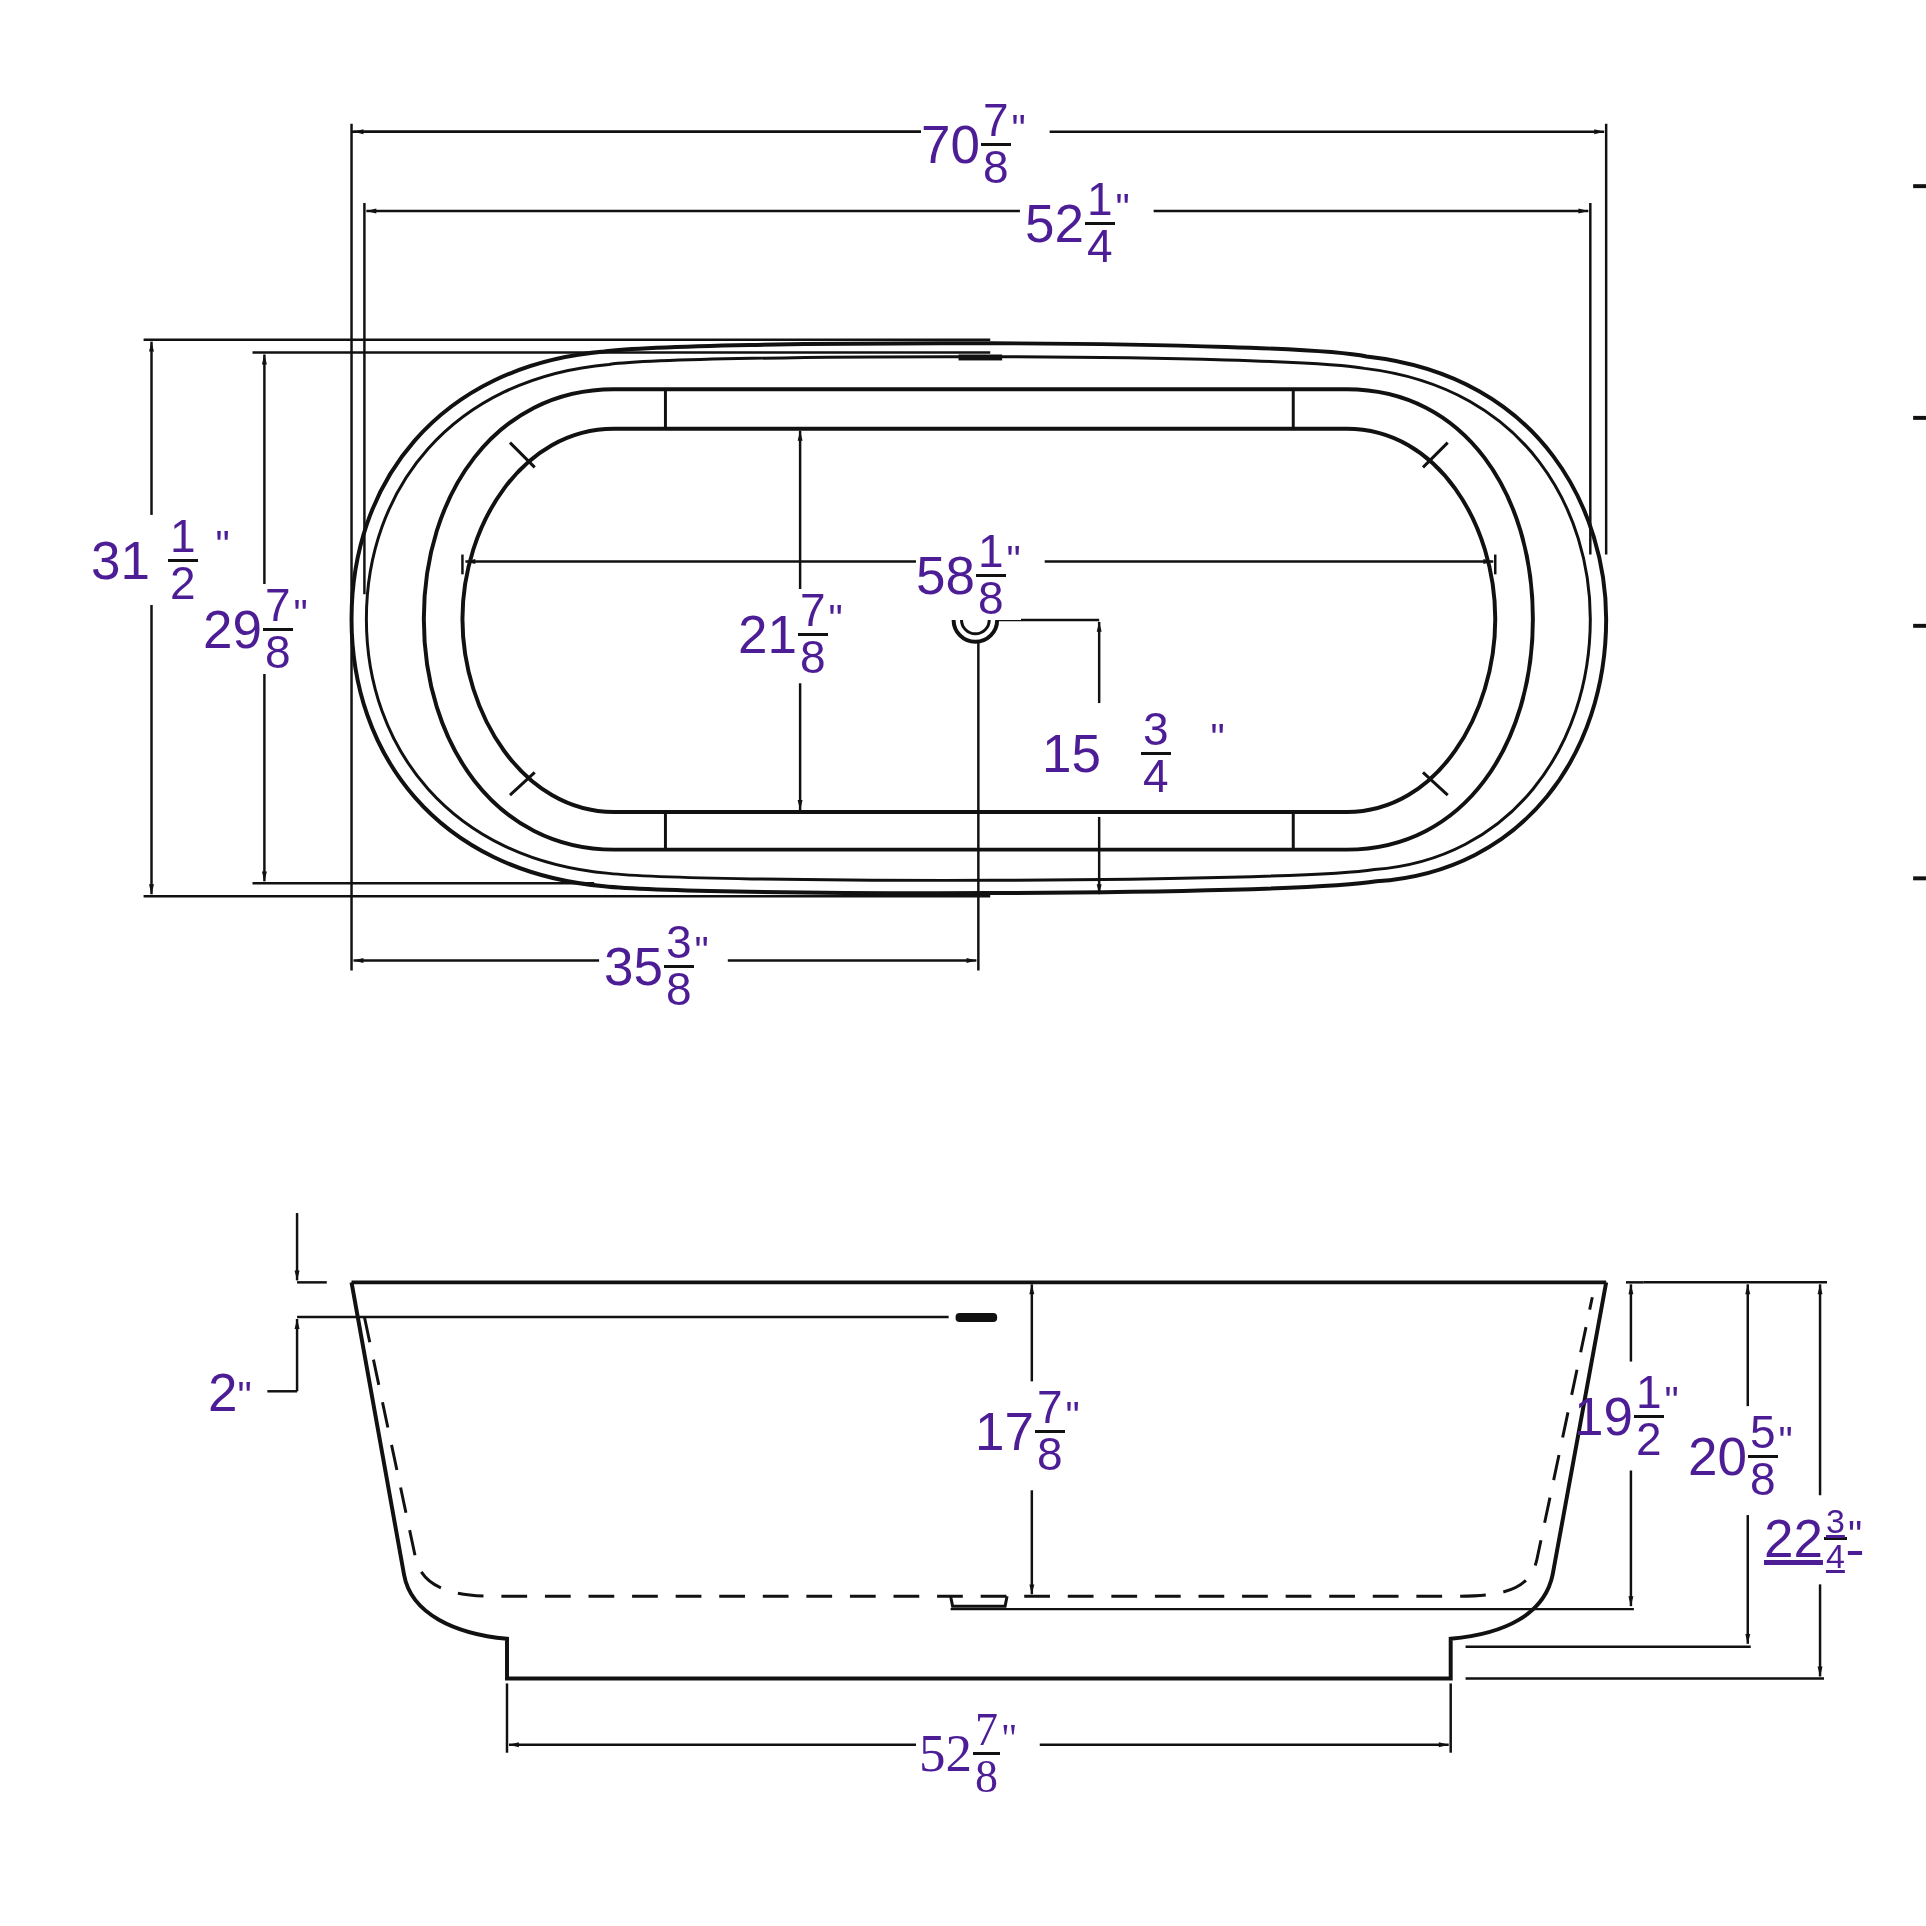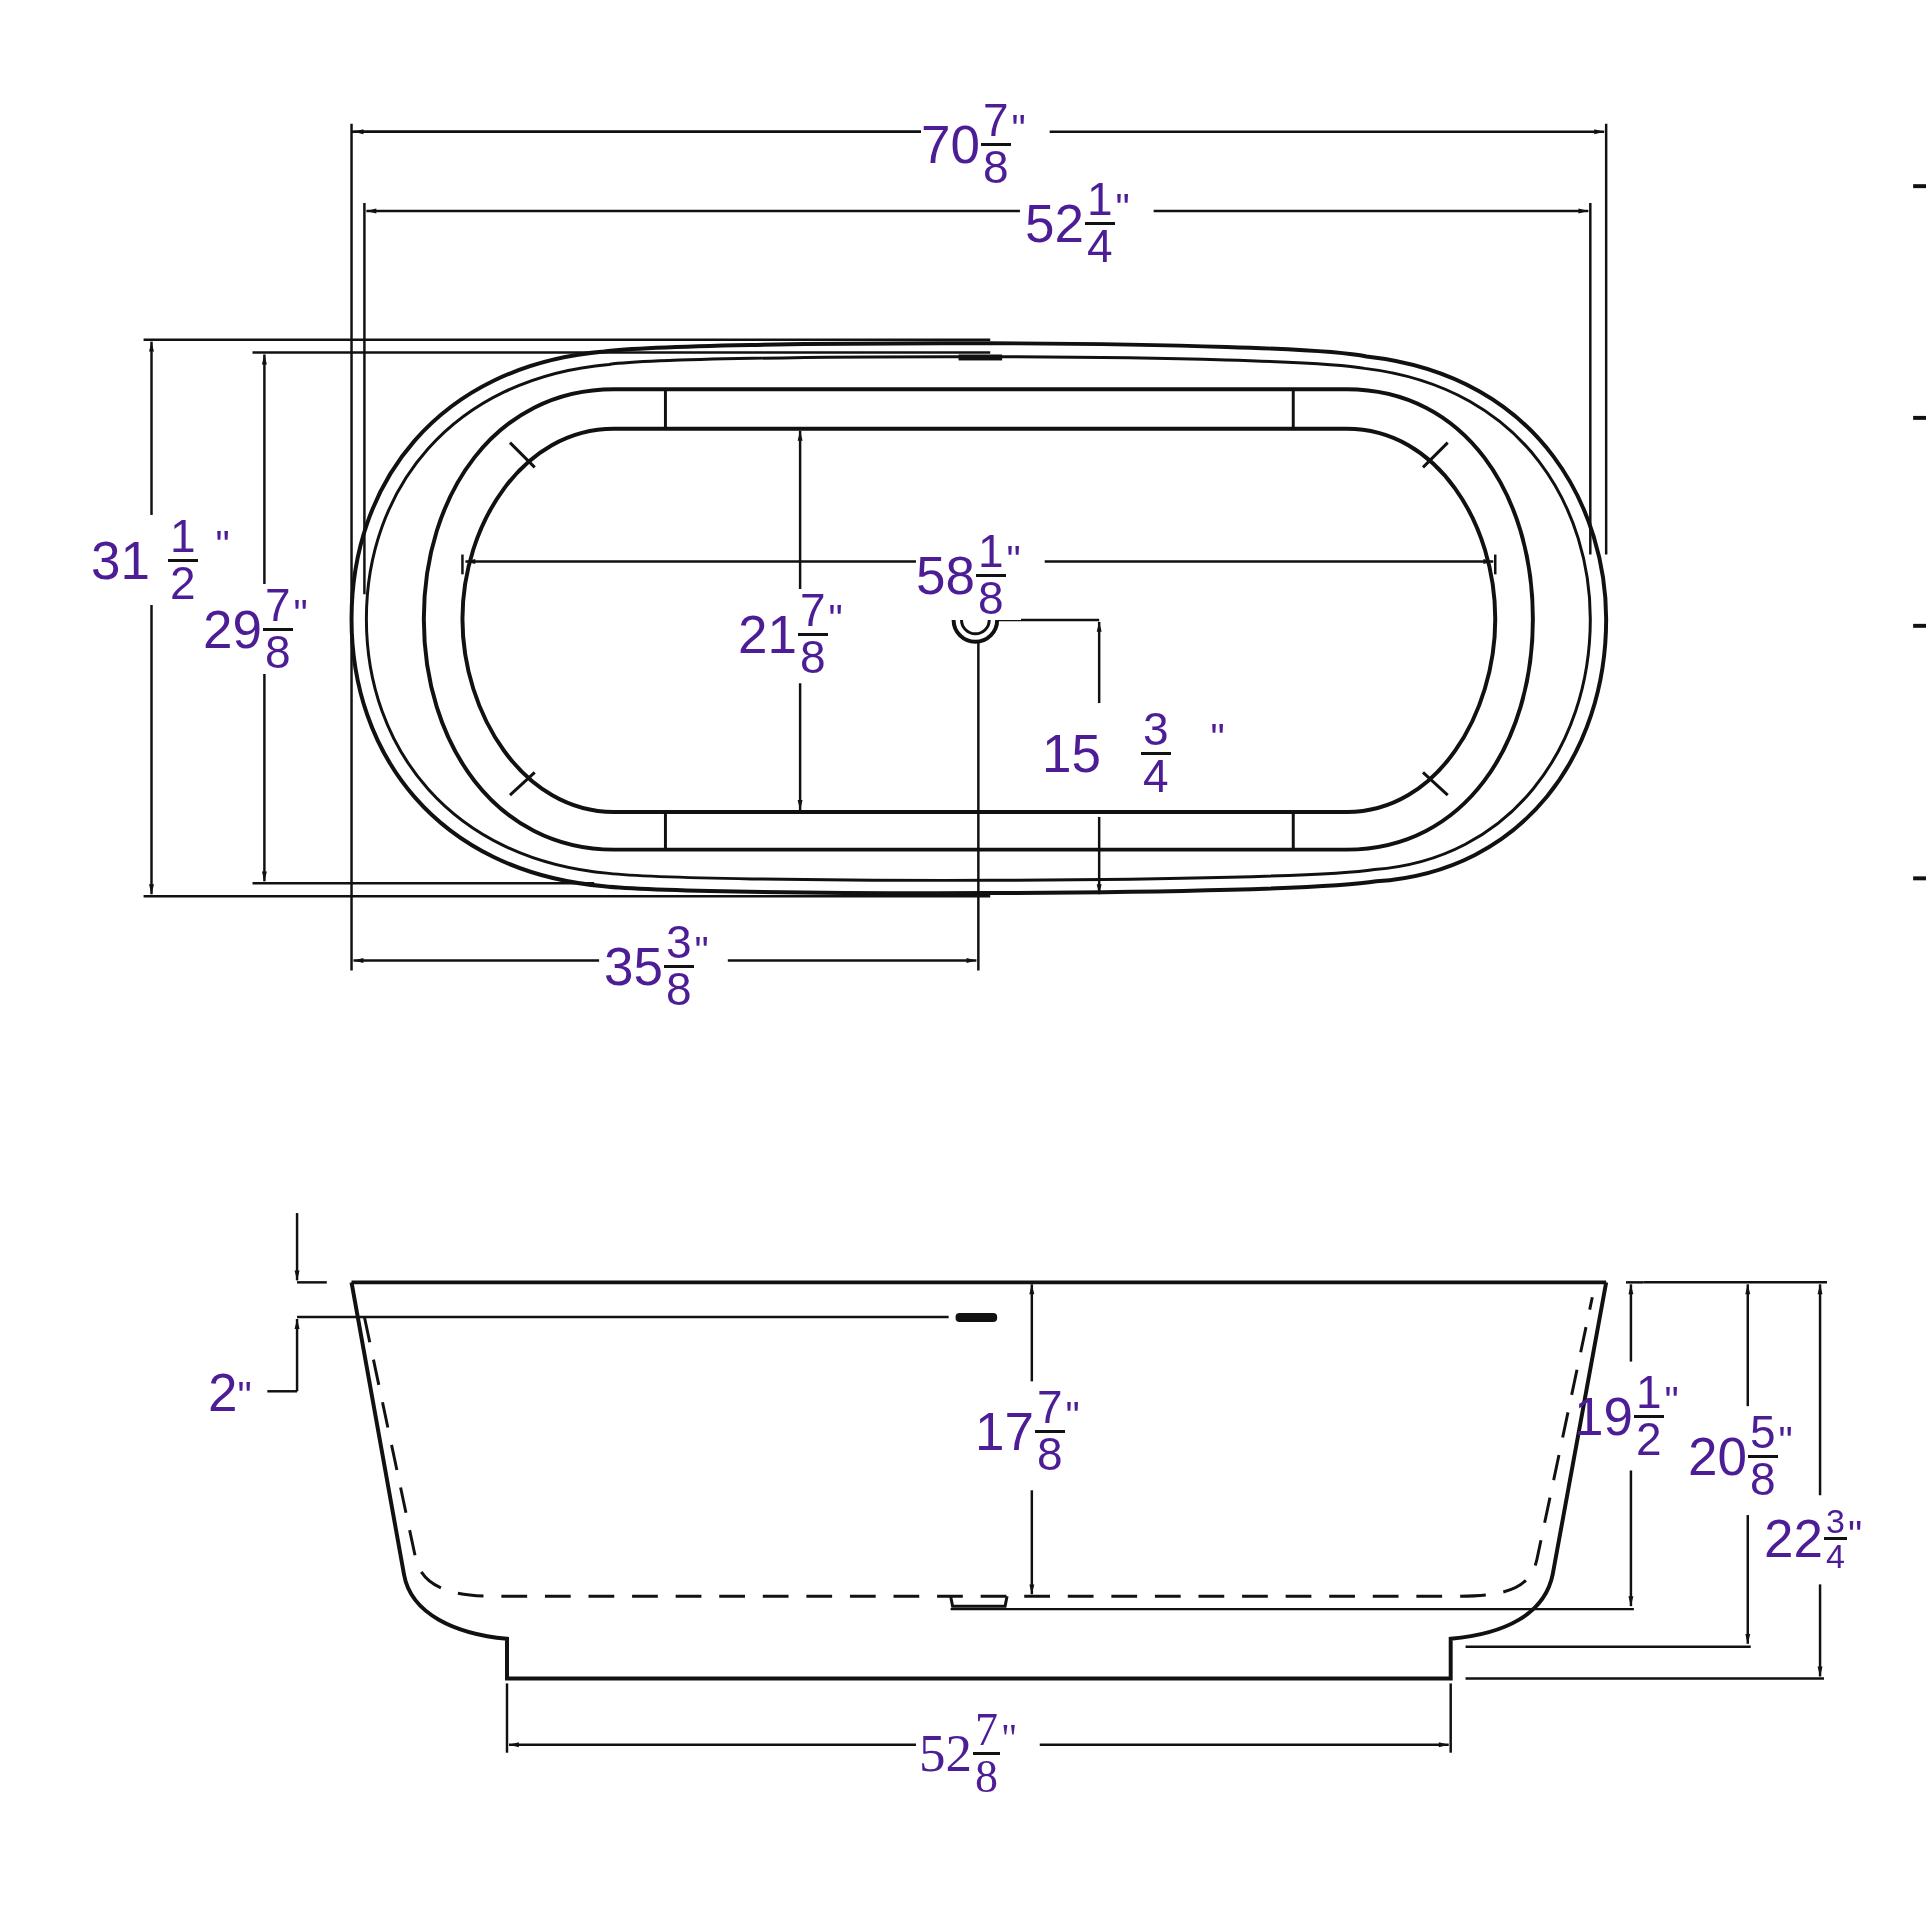--- a/index.html
+++ b/index.html
@@ -233,21 +233,21 @@
 
 <div class="lbl" style="left:1688px; top:1411px;">
   <span class="whole">20</span>
   <span class="frac">
       <span class="num">5</span>
       <span class="den">8</span>
     </span>
   <span class="in">"</span>
 </div>
 
-<div class="lbl small" style="left:1764px; top:1505px;">
+<div class="lbl small" style="left:1764px; top:1505px;text-decoration:underline;">
   <span class="whole">22</span>
   <span class="frac">
       <span class="num">3</span>
       <span class="den">4</span>
     </span>
   <span class="in">"</span>
 </div>
 
 <div class="lbl" style="left:919px; top:1708px;font-family:Liberation Serif, serif;">
   <span class="whole">52</span>

